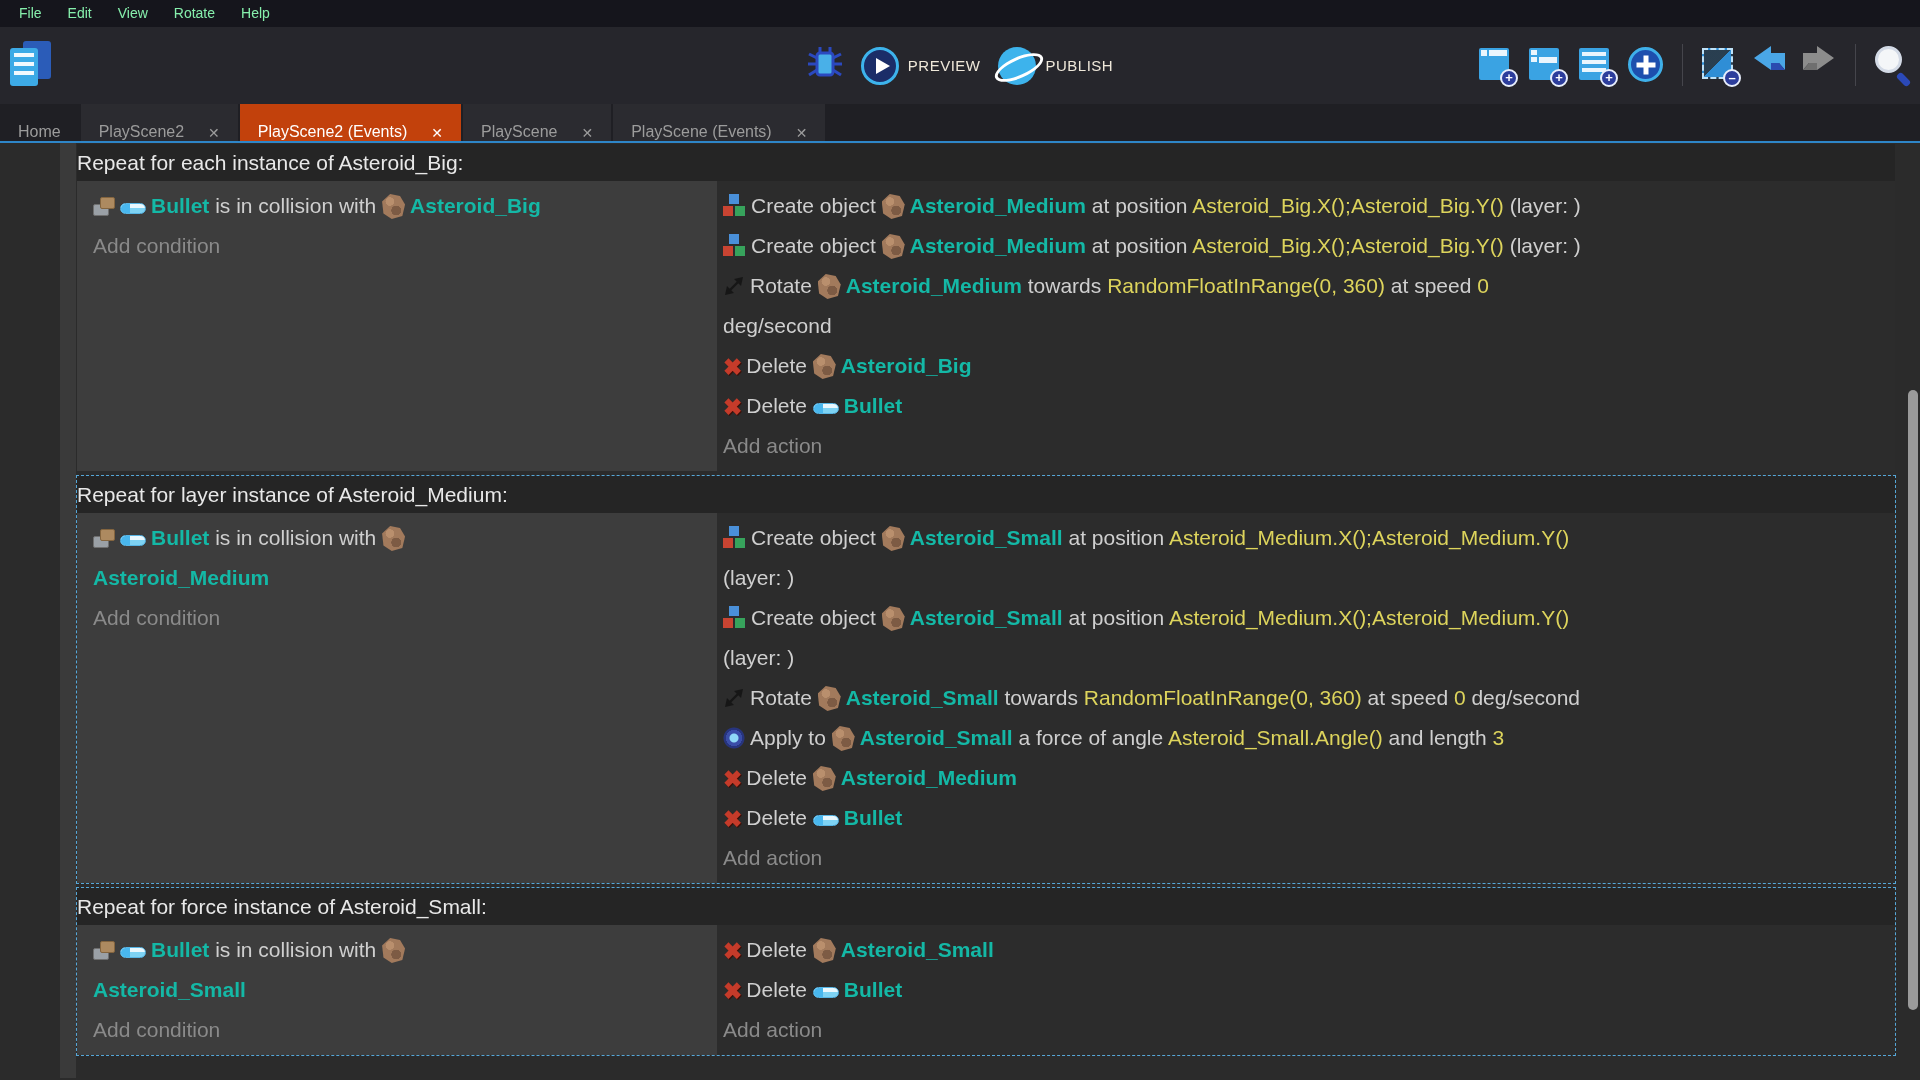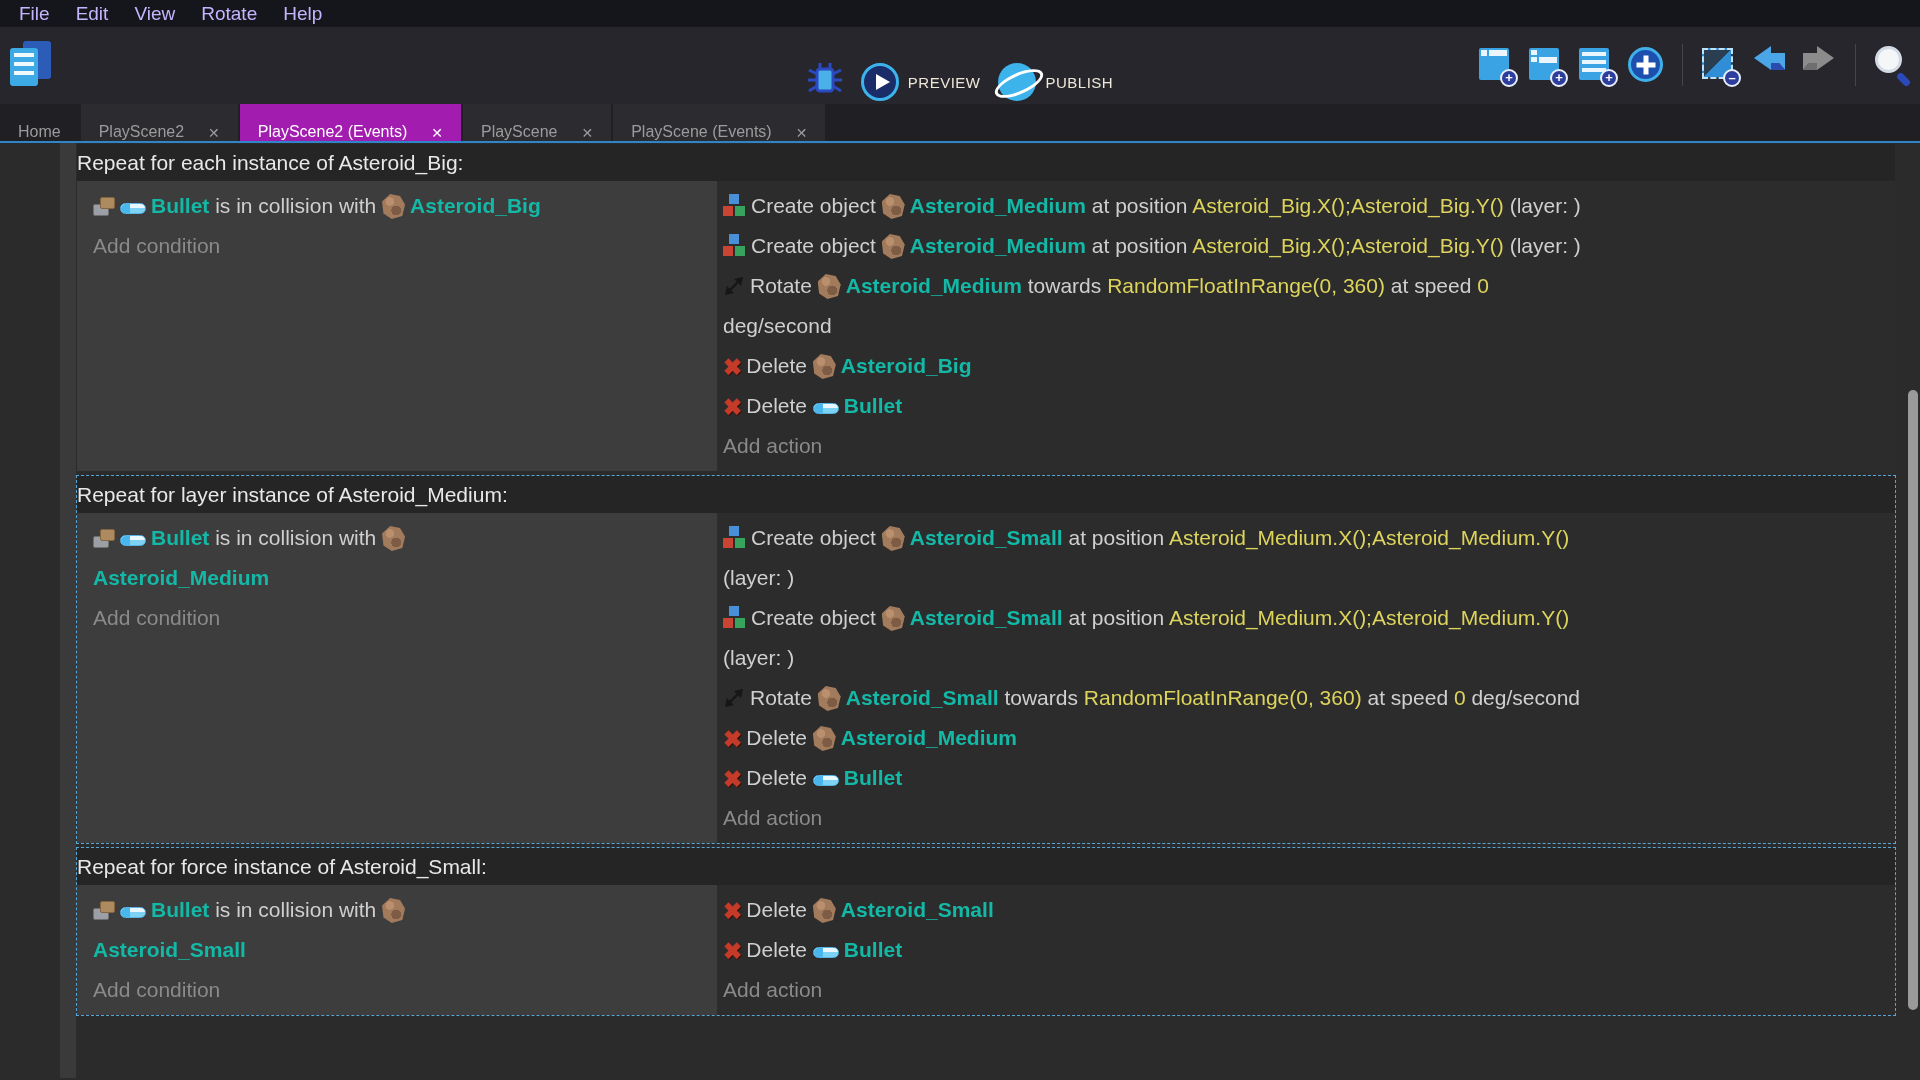--- a/index.html
+++ b/index.html
@@ -2,24 +2,24 @@
 <html><head>
 <meta charset="utf-8">
 <style>
   *{box-sizing:border-box;margin:0;padding:0}
   html,body{width:1920px;height:1080px;overflow:hidden;background:#2b2b2b;
     font-family:"Liberation Sans",sans-serif}
   .app{position:relative;width:1920px;height:1080px;overflow:hidden}
 
   
   .menubar{height:27px;background:#15151c;display:flex;align-items:center;padding-left:6px}
-  .menu-item{color:#c4b5fd;font-size:19px;padding:0 13px;line-height:27px;cursor:default}
-
-  
-  .toolbar{height:77px;background:#26262c;position:relative;display:flex;align-items:flex-end}
+  .menu-item{color:#86efac;font-size:14px;padding:0 13px;line-height:27px;cursor:default}
+
+  
+  .toolbar{height:77px;background:#26262c;position:relative;display:flex;align-items:center}
   .proj{position:absolute;left:10px;top:14px;width:44px;height:48px}
   .proj::before{content:"";position:absolute;left:13px;top:0;width:28px;height:38px;background:#2b5cb8;border-radius:3px}
   .proj::after{content:"";position:absolute;left:0;top:7px;width:28px;height:38px;background:#3daae6;border-radius:3px;
     background-image:repeating-linear-gradient(#f2f9fe 0 4px,rgba(0,0,0,0) 4px 9px);
     background-size:20px 26px;background-position:4px 5px;background-repeat:no-repeat}
   .tb-center{margin:0 auto;display:flex;align-items:center;gap:18px}
   .tb-label{font-size:15px;color:#efe8da;letter-spacing:.5px;margin-left:9px}
   .tb-btn{display:flex;align-items:center;cursor:pointer}
   .preview-circle{width:38px;height:38px;border-radius:50%;background:#1b2d68;border:3px solid #3db3ec;position:relative}
   .preview-circle::after{content:"";position:absolute;left:12px;top:8px;border-left:14px solid #fff;
@@ -45,21 +45,21 @@
   .dashedsq{position:absolute;left:3px;top:5px;width:31px;height:31px;border:2px dashed #bfe2f8;
     background:linear-gradient(135deg,rgba(58,163,227,.2) 0 50%,#2f8ed6 50%)}
   .lens{position:absolute;left:3px;top:3px;width:27px;height:27px;border-radius:50%;background:#f4f6f8;border:3px solid #d3dae6}
   .handle{position:absolute;right:1px;bottom:4px;width:15px;height:7px;background:#2b49b8;transform:rotate(45deg);border-radius:3px}
 
   
   .tabbar{height:39px;background:#1f1f24;display:flex;border-bottom:2px solid #2e86c8}
   .tab{display:flex;align-items:flex-end;height:37px;padding:0 18px;font-size:16px;color:#9c9c9c;
     background:#2b2b30;margin-right:2px;cursor:pointer;white-space:nowrap}
   .tab.first{background:transparent}
-  .tab.active{background:#a21caf;color:#fff}
+  .tab.active{background:#c2410c;color:#fff}
   .tab-close{margin-left:24px;font-size:14px;color:inherit;cursor:pointer}
 
   
   .sheet{position:relative;height:935px}
   .gutter{position:absolute;left:60px;top:0;bottom:0;width:16px;background:#3a3a3a}
   .events{position:absolute;left:76px;top:0;width:1820px}
   .event-block{margin-bottom:3px;border:1px dashed transparent}
   .event-block.selected{border-color:#56a7d8}
   .ev-header{height:37px;line-height:37px;font-size:21px;color:#e8e8e8;background:#252525;cursor:pointer}
   .ev-body{display:flex;background:#2c2c2c}
@@ -229,20 +229,21 @@
             <div class="acts">
               <div class="row"><span class="icn icn-create"></span><span>Create object </span><span class="icn icn-asteroid"></span><span class="obj">Asteroid_Small</span><span> at position </span><span class="expr">Asteroid_Medium.X();Asteroid_Medium.Y()</span></div>
               <div class="row"><span>(layer: )</span></div>
               <div class="row"><span class="icn icn-create"></span><span>Create object </span><span class="icn icn-asteroid"></span><span class="obj">Asteroid_Small</span><span> at position </span><span class="expr">Asteroid_Medium.X();Asteroid_Medium.Y()</span></div>
               <div class="row"><span>(layer: )</span></div>
               <div class="row"><span class="icn icn-rotate"><svg width="22" height="22">
                     <line x1="5" y1="17" x2="17" y2="5" stroke="#161616" stroke-width="2.4"></line>
                     <path d="M2 20 L4 11 L11 18 Z" fill="#161616"></path>
                     <path d="M20 2 L18 11 L11 4 Z" fill="#161616"></path>
                   </svg></span><span>Rotate </span><span class="icn icn-asteroid"></span><span class="obj">Asteroid_Small</span><span> towards </span><span class="expr">RandomFloatInRange(0, 360)</span><span> at speed </span><span class="expr">0</span><span> deg/second</span></div>
+              <div class="row"><span class="icn icn-force"></span><span>Apply to </span><span class="icn icn-asteroid"></span><span class="obj">Asteroid_Small</span><span> a force of angle </span><span class="expr">Asteroid_Small.Angle()</span><span> and length </span><span class="expr">3</span></div>
               <div class="row"><span class="icn-x">✖</span><span>Delete </span><span class="icn icn-asteroid"></span><span class="obj">Asteroid_Medium</span></div>
               <div class="row"><span class="icn-x">✖</span><span>Delete </span><span class="icn icn-bullet"></span><span class="obj">Bullet</span></div>
               <div class="row"><span class="dim">Add action</span></div>
             </div>
           </div>
         </div>
         <div class="event-block selected">
           <div class="ev-header">Repeat for force instance of Asteroid_Small:</div>
           <div class="ev-body">
             <div class="conds">

